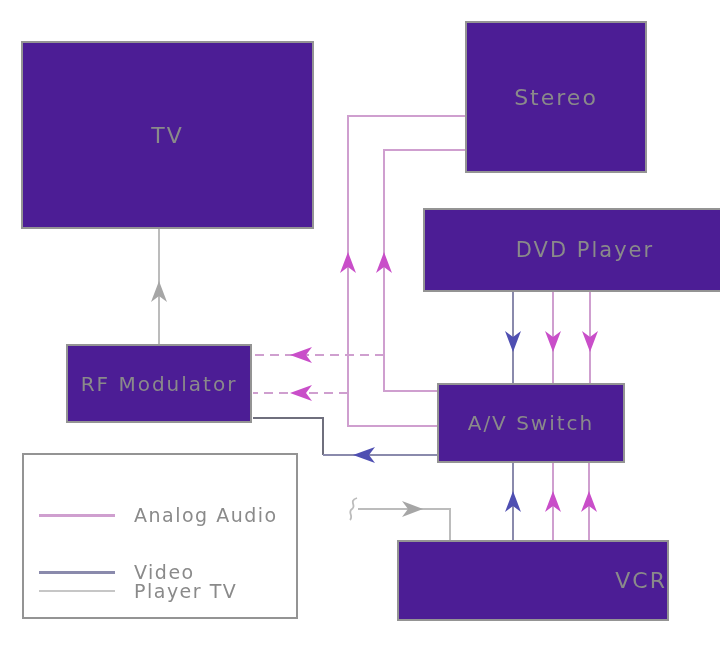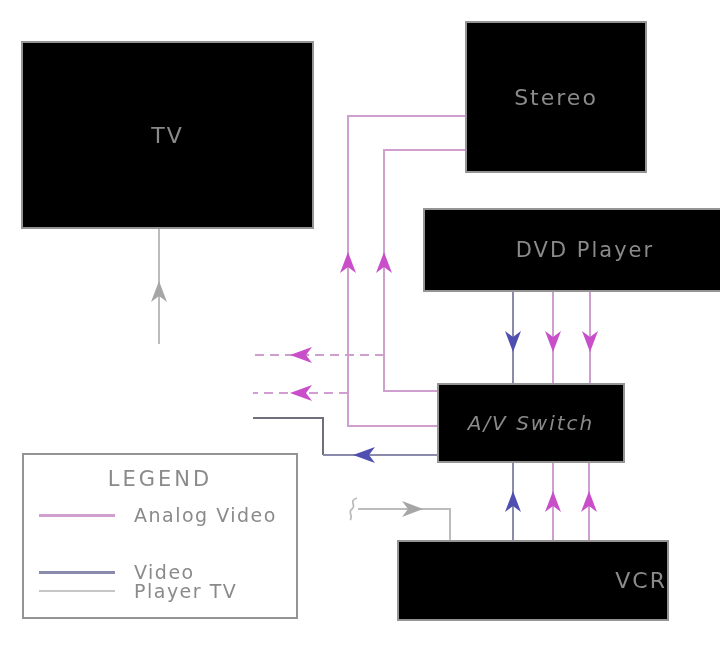--- a/index.html
+++ b/index.html
@@ -2,21 +2,21 @@
 <html><head>
 <meta charset="utf-8">
 <style>
   html,body{margin:0;padding:0;background:#ffffff;}
   #canvas{
     position:relative;width:720px;height:646px;background:#ffffff;overflow:hidden;
     font-family:"DejaVu Sans","Liberation Sans",sans-serif;
   }
   #wires{position:absolute;left:0;top:0;z-index:1;}
   .node{
-    position:absolute;z-index:2;background:#000000;border:2px solid #949494;
+    position:absolute;z-index:2;background:#4c1d95;border:2px solid #949494;
     box-sizing:border-box;display:flex;align-items:center;justify-content:center;
   }
   .node-label{
     color:#8a8a8a;letter-spacing:2px;white-space:nowrap;
   }
   .lbl-lg{font-size:22px;}
   .lbl-md{font-size:20px;}
   .legend{
     position:absolute;z-index:2;background:#ffffff;border:2px solid #949494;
     box-sizing:border-box;
@@ -81,35 +81,37 @@
   </div>
 
   <div class="node" style="left:465px;top:21px;width:182px;height:152px;">
     <span class="node-label lbl-lg">Stereo</span>
   </div>
 
   <div class="node" style="left:423px;top:208px;width:324px;height:84px;">
     <span class="node-label lbl-lg" style="font-size:21px;">DVD Player</span>
   </div>
 
+  <div class="node" style="left:66px;top:344px;width:186px;height:79px;">
+    <span class="node-label lbl-md">RF Modulator</span>
+  </div>
 
-  <div class="node" style="left:437px;top:383px;width:188px;height:80px;font-style:italic;">
+  <div class="node" style="left:437px;top:383px;width:188px;height:80px;">
     <span class="node-label lbl-md">A/V Switch</span>
   </div>
 
   <div class="node" style="left:397px;top:540px;width:272px;height:81px;justify-content:flex-end;">
     <span class="node-label lbl-lg">VCR</span>
   </div>
 
   <div class="legend" style="left:22px;top:453px;width:276px;height:166px;">
-    <div class="legend-title">LEGEND</div>
 
     <div class="legend-row" style="top:50px;">
       <div class="legend-swatch sw-3" style="background: rgb(207, 159, 207);"></div>
-      <span class="legend-label">Analog Video</span>
+      <span class="legend-label">Analog Audio</span>
     </div>
 
     <div class="legend-row" style="top:89px;margin-top:18px;">
       <div class="legend-swatch sw-3" style="background: rgb(138, 138, 172);"></div>
       <span class="legend-label">Video</span>
     </div>
 
     <div class="legend-row" style="top:126px;">
       <div class="legend-swatch sw-2" style="background: rgb(198, 198, 198);"></div>
       <span class="legend-label">Player TV</span>

